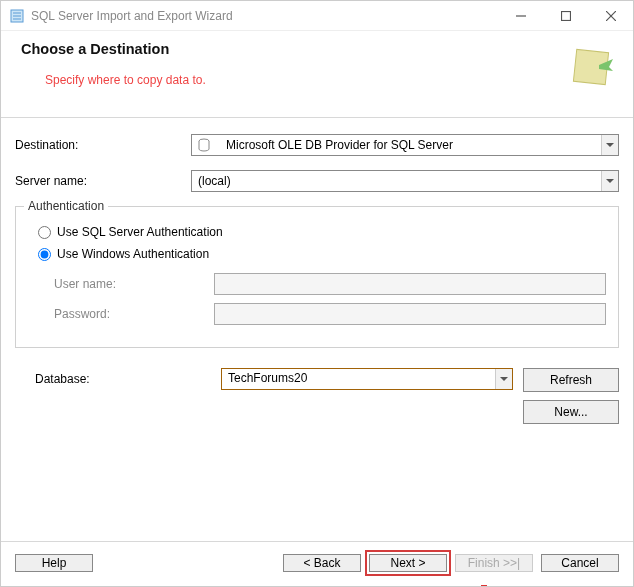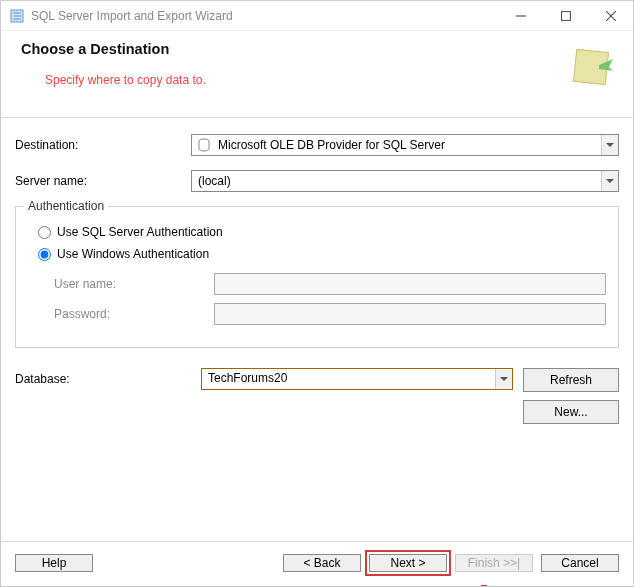--- a/index.html
+++ b/index.html
@@ -16,36 +16,36 @@
 .header h1 { font-size: 14.5px; font-weight: bold; margin: 0 0 2px 0; color: #111; }
 .header p { margin: 16px; font-size: 12px; color: #ef4444; padding-left: 8px; }
 .header-icon { width: 48px; height: 48px; }
 
 .body { flex: 1; padding: 16px 14px 0 14px; }
 
 .row { display: flex; align-items: center; margin-bottom: 14px; }
 .row .label { width: 176px; color: #000; }
 .row .control { flex: 1; }
 
-.combo { display: flex; align-items: center; border: 1px solid #888; height: 22px; background: #fff; }
+.combo { display: flex; align-items: center; border: 1px solid #888; height: 22px; background: #fff; gap: 8px; }
 .combo .combo-icon { width: 16px; height: 16px; margin: 0 4px; }
 .combo .combo-text { flex: 1; padding: 0 2px; }
 .combo .combo-arrow { width: 17px; height: 20px; border-left: 1px solid #ccc; display: flex; align-items: center; justify-content: center; background: #f1f1f1; }
 .combo-arrow svg, .dropdown-arrow svg { display: block; }
 
 .fieldset { border: 1px solid #d0d0d0; margin: 0 0 20px 0; padding: 8px 12px 14px 12px; position: relative; }
 .fieldset .legend { position: absolute; top: -8px; left: 8px; background: #fff; padding: 0 4px; font-size: 12px; color: #333; }
 .radio-row { display: flex; align-items: center; gap: 6px; padding: 4px 0 4px 10px; }
 .radio-row input[type="radio"] { margin: 0; }
 .sub { padding: 8px 0 0 26px; }
 .sub .srow { display: flex; align-items: center; margin-bottom: 8px; }
 .sub .srow .slabel { width: 160px; color: #888; }
 .sub .srow input[type="text"], .sub .srow input[type="password"] { flex: 1; height: 22px; border: 1px solid #aaa; background: #f5f5f5; padding: 0 4px; color: #888; }
 
-.dbrow { display: flex; align-items: flex-start; gap: 10px; }
+.dbrow { display: flex; align-items: flex-start; gap: 10px; margin-left: 20px; }
 .dbrow .label { width: 176px; padding-top: 4px; }
 .dbrow .dbcombo { flex: 1; }
 .dbrow .sidebtns { width: 96px; display: flex; flex-direction: column; gap: 8px; }
 
 .dropdown { display: flex; height: 22px; border: 1px solid #a16207; background: #fff; }
 .dropdown .dd-text { flex: 1; padding: 2px 6px; }
 .dropdown .dropdown-arrow { width: 17px; border-left: 1px solid #ccc; background: #f1f1f1; display: flex; align-items: center; justify-content: center; }
 
 .btn { height: 24px; border: 1px solid #888; background: #efefef; display: flex; align-items: center; justify-content: center; font-size: 12px; color: #000; padding: 0 6px; }
 

